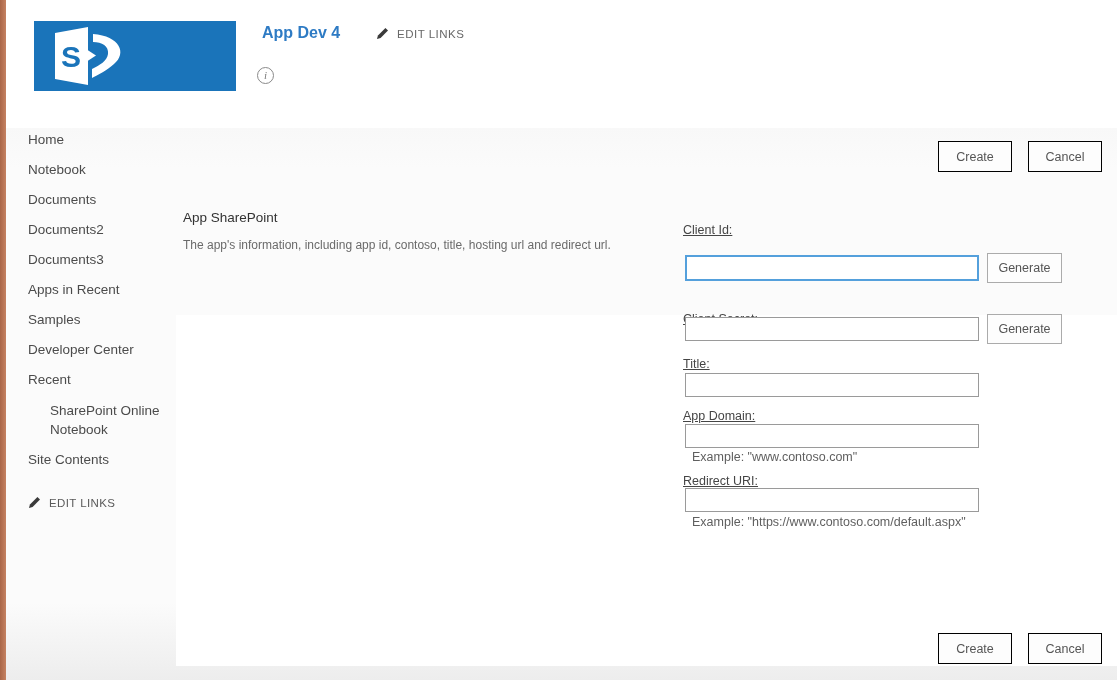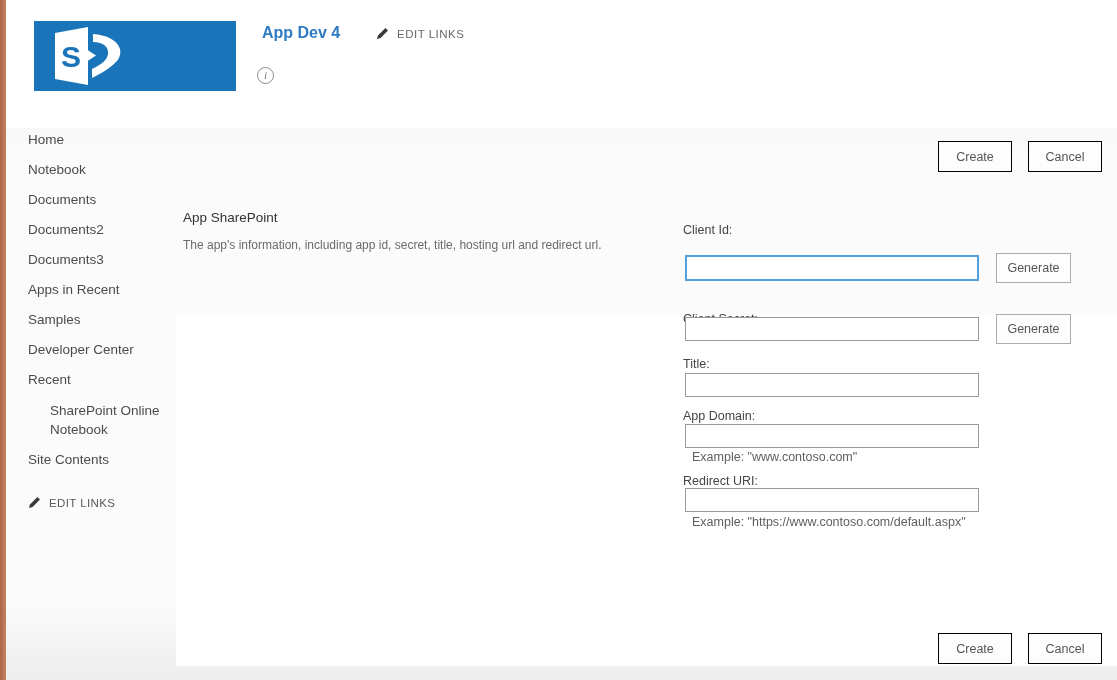--- a/index.html
+++ b/index.html
@@ -42,26 +42,26 @@
   .btn-create-top { left:938px; top:141px; }
   .btn-cancel-top { left:1028px; top:141px; }
   .btn-create-bottom { left:938px; top:633px; }
   .btn-cancel-bottom { left:1028px; top:633px; }
 
   
   .sec-title { position:absolute; left:183px; top:210px; font-size:13.5px; color:#333; }
   .sec-desc  { position:absolute; left:183px; top:238px; font-size:12px; color:#6a6a6a; width:440px; }
 
   
-  .flabel { position:absolute; left:683px; font-size:12.5px; color:#454545; }
+  .flabel { position:absolute; left:683px; font-size:12.5px; color:#454545;text-decoration:underline; }
   .frow   { position:absolute; left:685px; display:flex; align-items:center; }
   .tbox   { width:294px; height:24px; border:1px solid #9a9a9a; background:#fff; font-size:12.5px;
             padding:0 5px; font-family:inherit; color:#333; }
   .tbox.focused { border:2px solid #54a0dc; height:26px; }
-  .gen { width:75px; height:30px; margin-left:17px; background:#fdfdfd; border:1px solid #ababab;
+  .gen { width:75px; height:30px; margin-left:8px; background:#fdfdfd; border:1px solid #ababab;
          color:#555; font-size:12.5px; font-family:inherit; cursor:pointer; }
   .example { position:absolute; left:692px; font-size:12.5px; color:#5f5f5f; }
 
   .lbl-0 { top:223px; } .row-0 { top:253px; }
   .lbl-1 { top:312px; } .row-1 { top:314px; }
   .lbl-2 { top:357px; } .row-2 { top:373px; }
   .lbl-3 { top:409px; } .row-3 { top:424px; }
   .lbl-4 { top:474px; } .row-4 { top:488px; }
   .ex-3  { top:450px; } .ex-4  { top:515px; }
 </style>
@@ -115,21 +115,21 @@
     <svg class="pencil" viewBox="0 0 16 16">
       <path d="M11.6 1.2 L14.8 4.4 L5.6 13.6 L1.2 14.8 L2.4 10.4 Z" fill="#3a3a3a"></path>
     </svg>
     <span>EDIT LINKS</span>
   </div>
 
   <button class="btn btn-create-top">Create</button>
   <button class="btn btn-cancel-top">Cancel</button>
 
   <div class="sec-title">App SharePoint</div>
-  <div class="sec-desc">The app's information, including app id, secret, title, hosting url and redirect url.</div>
+  <div class="sec-desc">The app's information, including app id, contoso, title, hosting url and redirect url.</div>
 
   <div class="flabel lbl-0">Client Id:</div>
   <div class="frow row-0">
     <input class="tbox focused" type="text" value="" style="">
     <button class="gen">Generate</button>
   </div>
 
   <div class="flabel lbl-1">Client Secret:</div>
   <div class="frow row-1">
     <input class="tbox" type="text" value="" style="">

